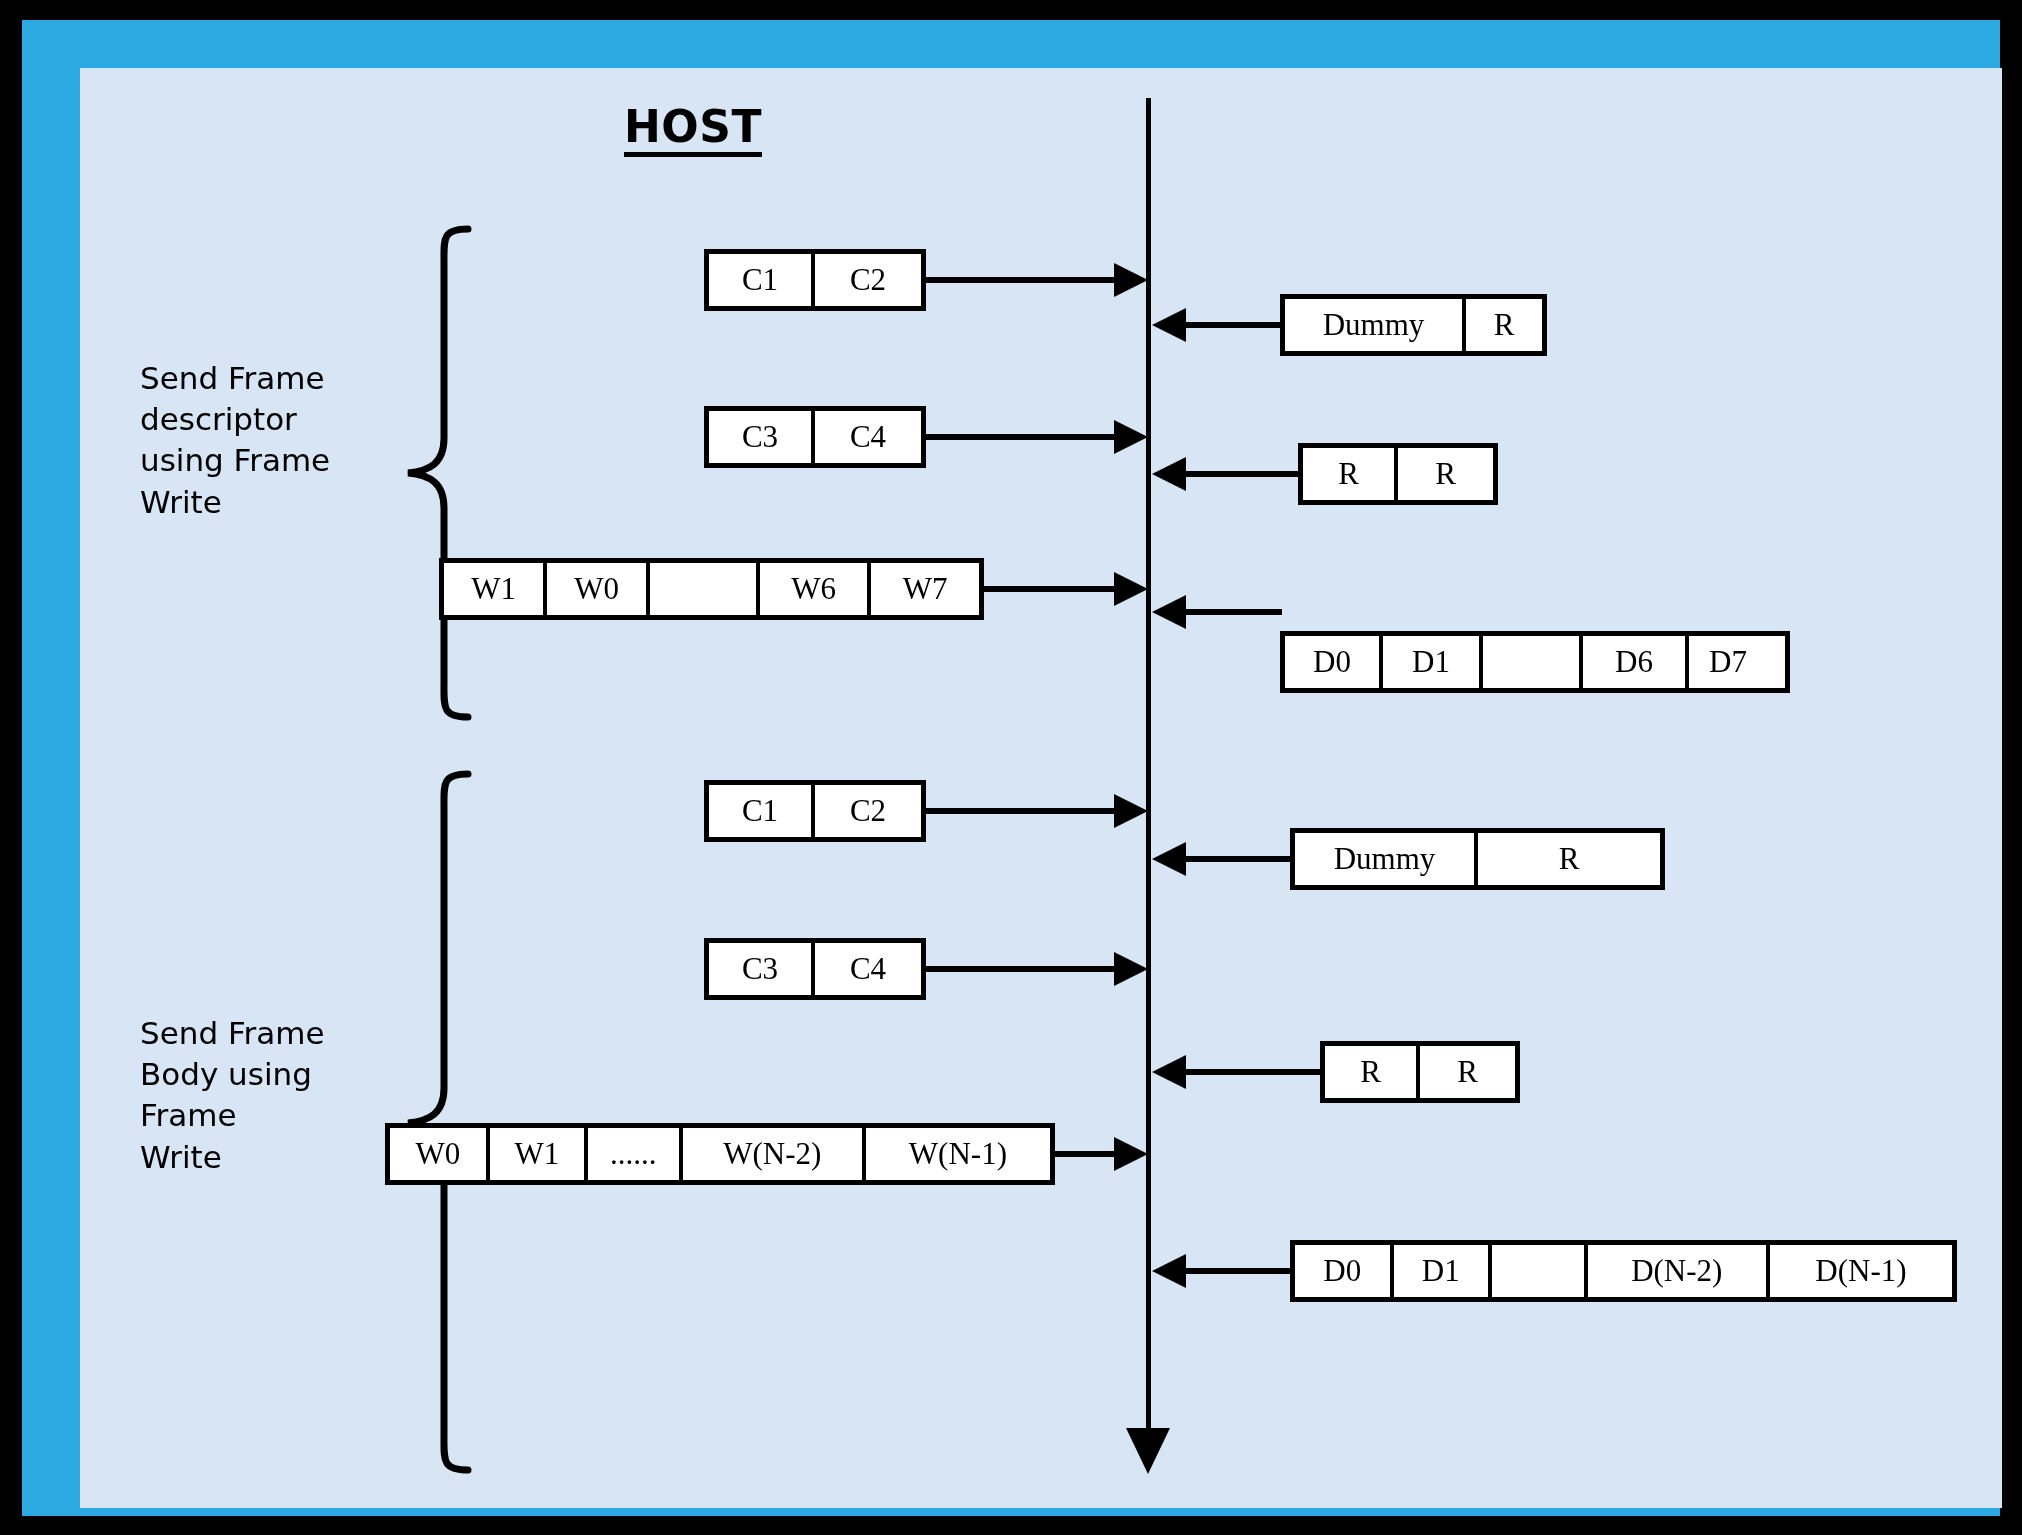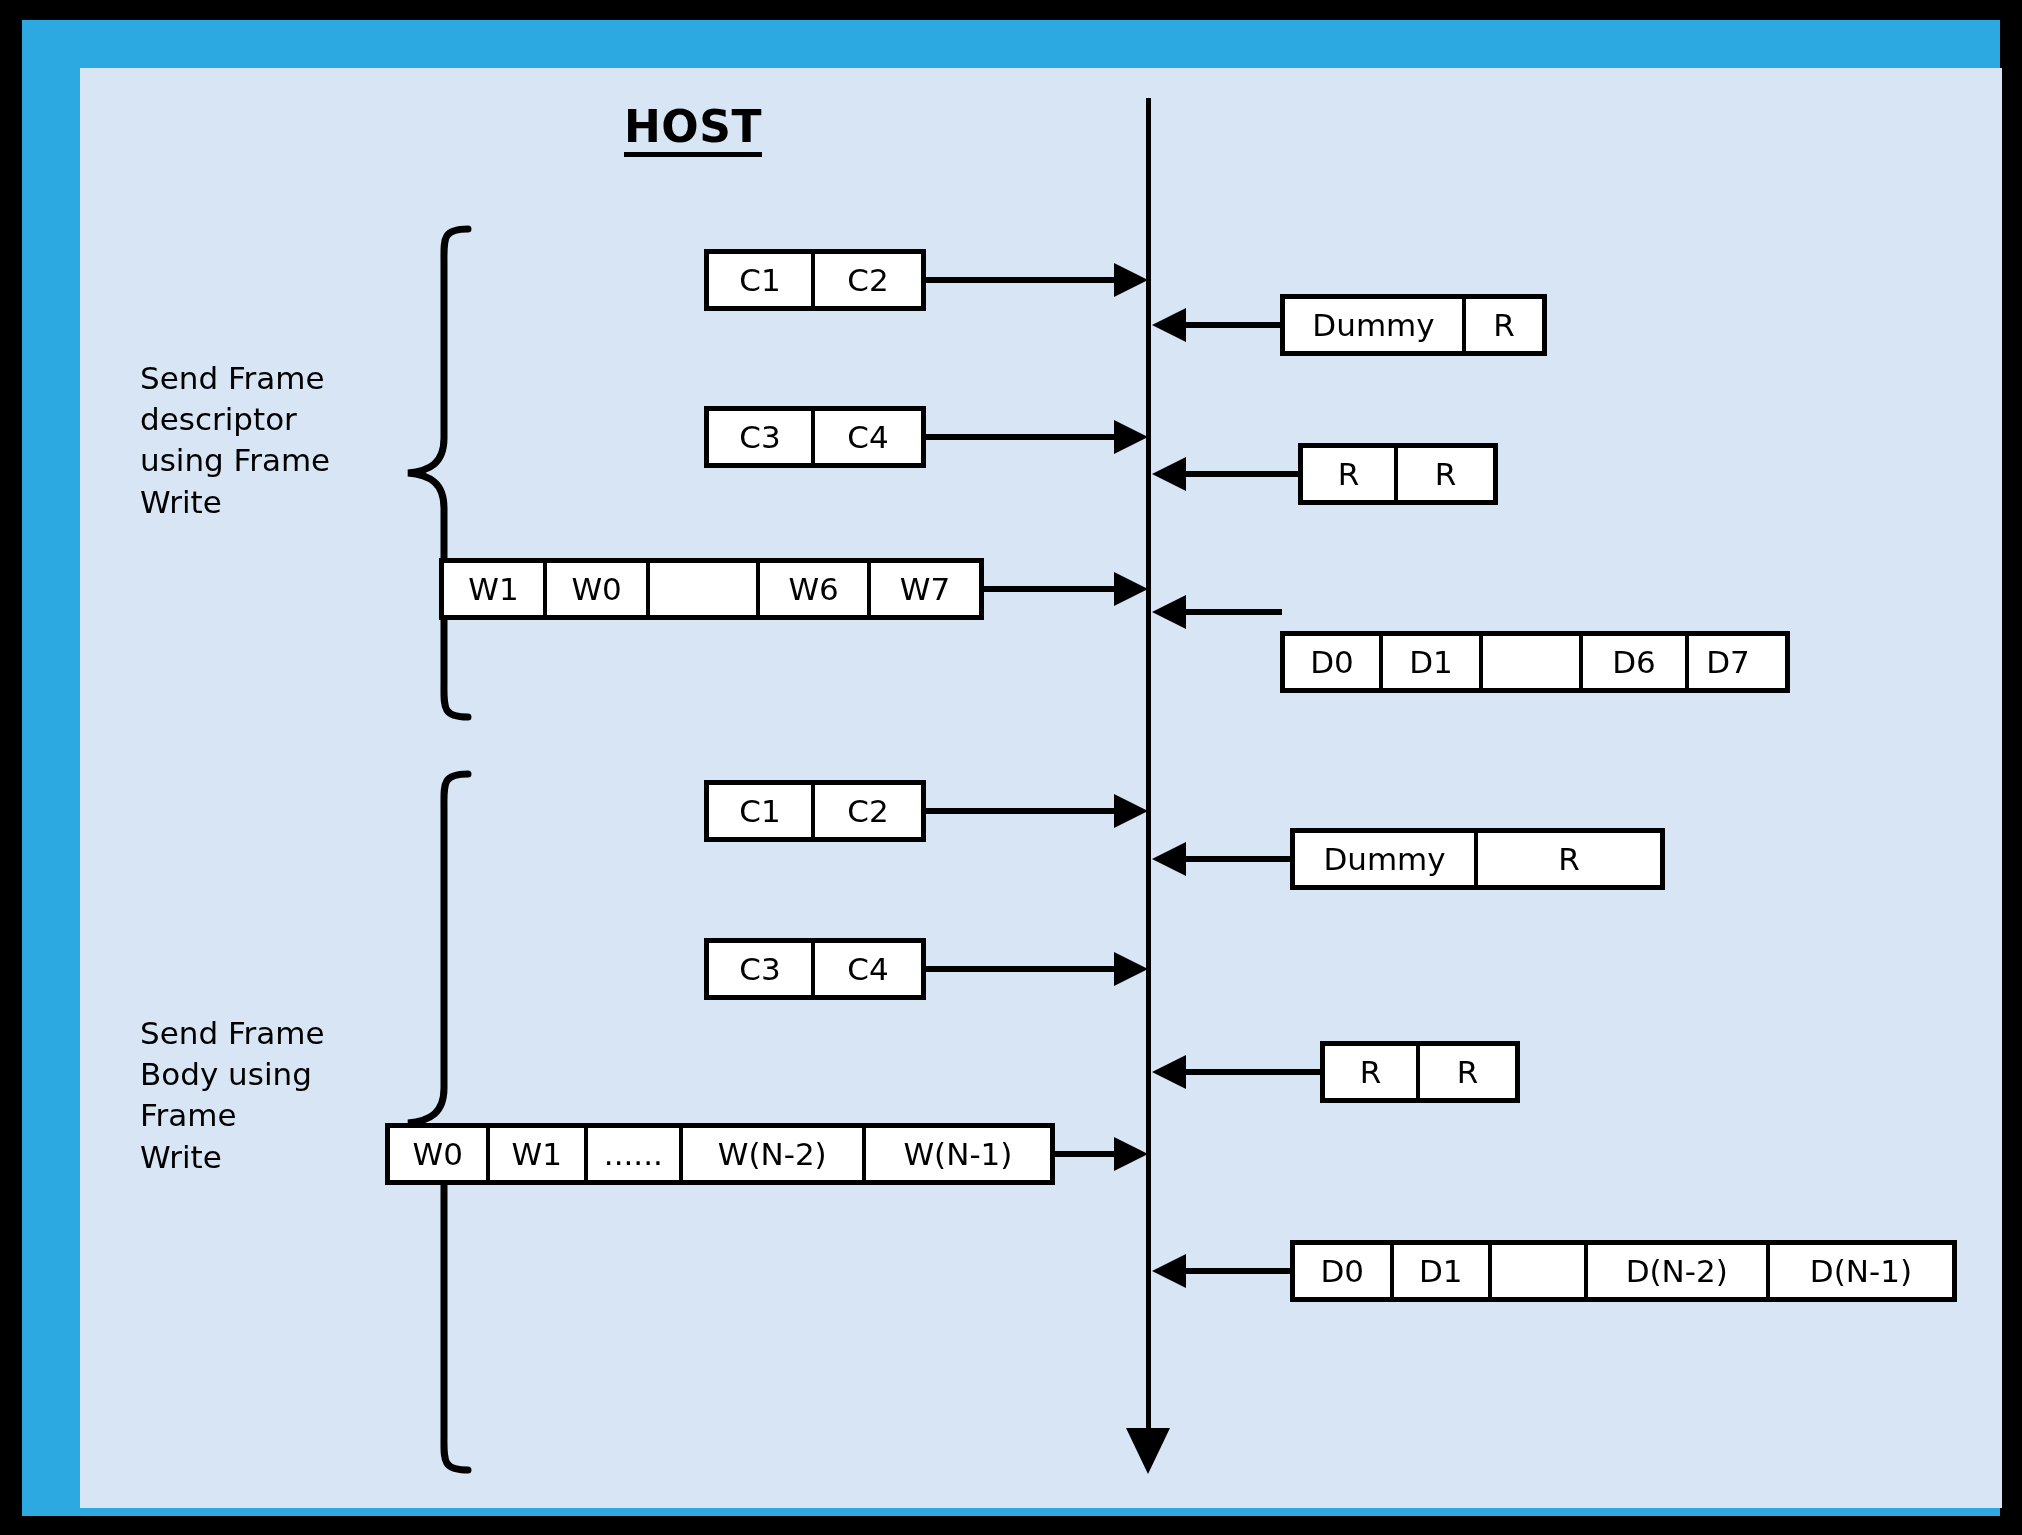--- a/index.html
+++ b/index.html
@@ -87,20 +87,21 @@
   .msgbox .cell {
     display: flex;
     align-items: center;
     justify-content: center;
     font-size: 31px;
     color: #000;
     border-right: 4px solid #000;
     box-sizing: border-box;
     white-space: nowrap;
     background: #FFFFFF;
+    font-family: Liberation Serif, serif;
   }
   .msgbox .cell:last-child { border-right: none; }
 
   
   .arrow-line {
     position: absolute;
     height: 6px;
     background: #000;
   }
   .arrow-head-right {

